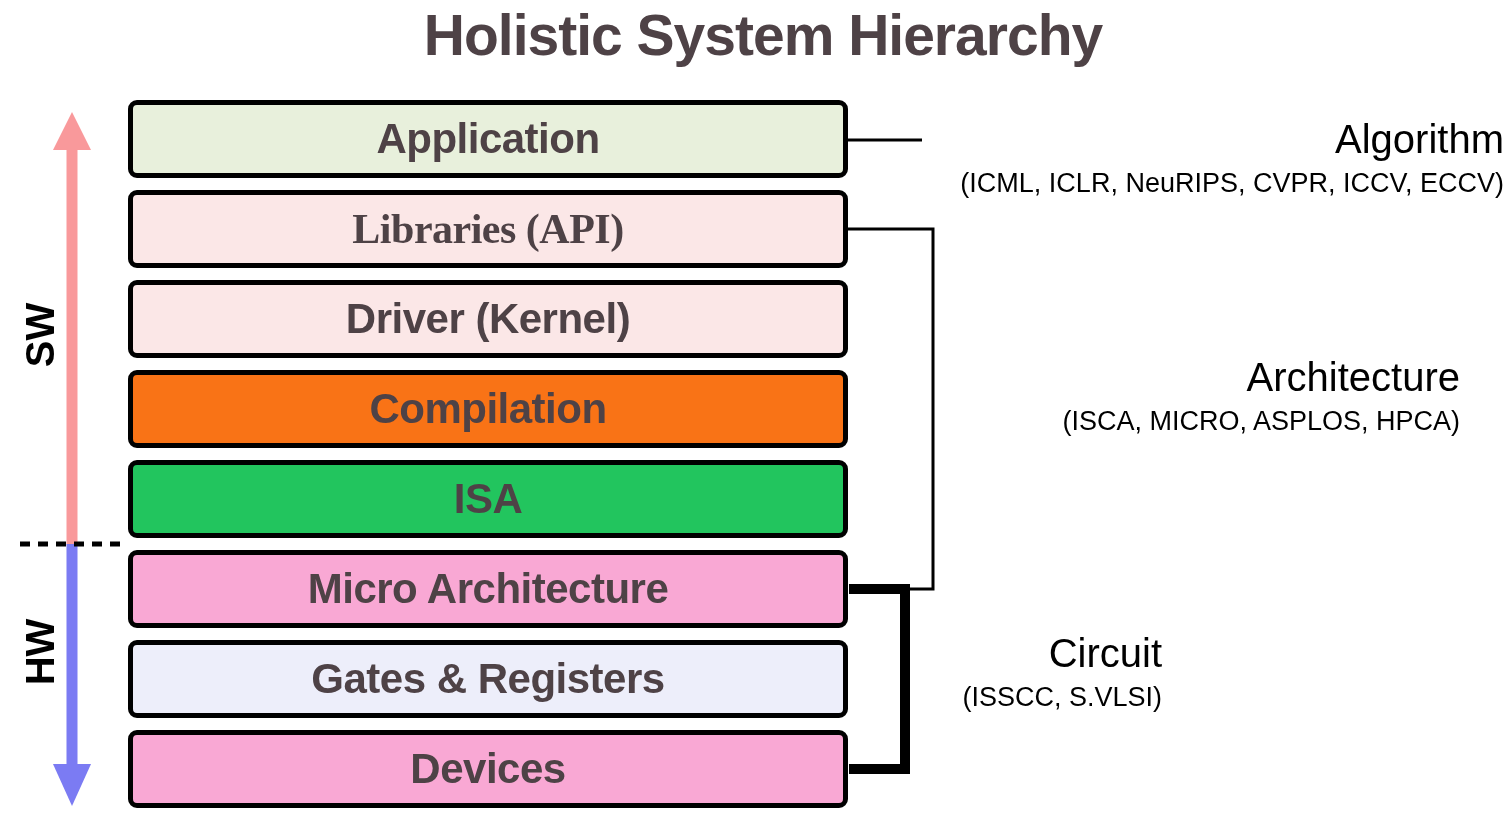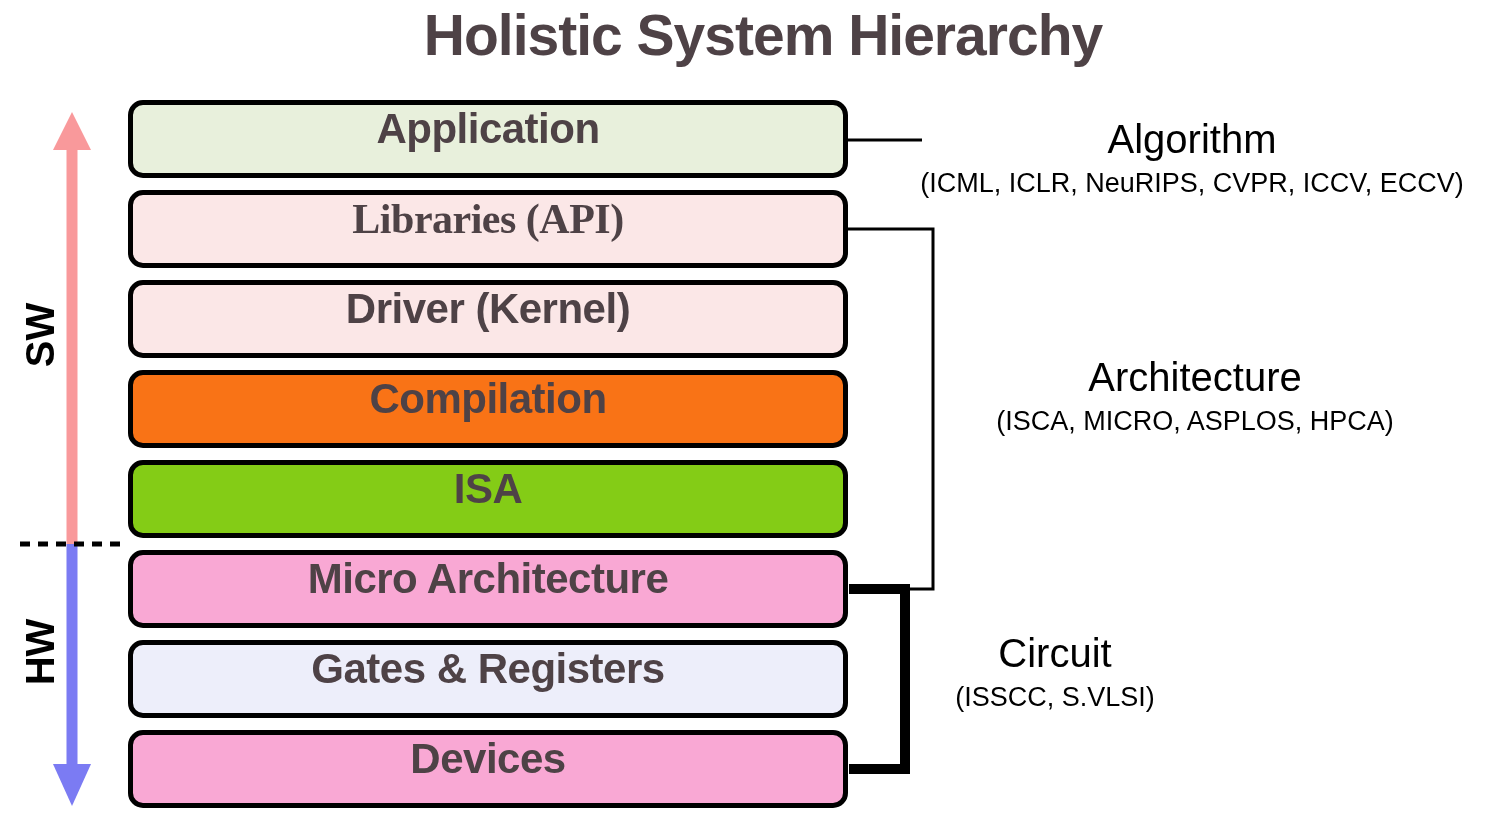--- a/index.html
+++ b/index.html
@@ -50,36 +50,36 @@
     top: 100px;
     width: 720px;
     display: flex;
     flex-direction: column;
     gap: 12px;
   }
   .box {
     box-sizing: border-box;
     height: 78px;
     border: 5px solid #000000;
-    border-radius: 15px;
+    border-radius: 9px;
     background: #ffffff;
     display: flex;
-    align-items: flex-start;
+    align-items: center;
     justify-content: center;
   }
   .box-label {
     font-size: 42px;
     font-weight: bold;
     letter-spacing: -0.5px;
     color: #4E4246;
     white-space: nowrap;
   }
   .annotation {
     position: absolute;
-    text-align: center;
+    text-align: right;
     color: #000000;
   }
   .annotation-title {
     font-size: 40px;
     line-height: 1.15;
   }
   .annotation-venues {
     font-size: 27px;
     line-height: 1.2;
     margin-top: 5px;
@@ -122,21 +122,21 @@
     </div>
     <div class="box" style="background-color: rgb(251, 231, 231); font-family: Liberation Serif, serif;">
       <span class="box-label">Libraries (API)</span>
     </div>
     <div class="box" style="background-color: rgb(251, 231, 231);">
       <span class="box-label">Driver (Kernel)</span>
     </div>
     <div class="box" style="background-color: #f97316;">
       <span class="box-label">Compilation</span>
     </div>
-    <div class="box" style="background-color: #84cc16;">
+    <div class="box" style="background-color: #22c55e;">
       <span class="box-label">ISA</span>
     </div>
     <div class="box" style="background-color: #f9a8d4;">
       <span class="box-label">Micro Architecture</span>
     </div>
     <div class="box" style="background-color: rgb(237, 238, 250);">
       <span class="box-label">Gates &amp; Registers</span>
     </div>
     <div class="box" style="background-color: #f9a8d4;">
       <span class="box-label">Devices</span>

